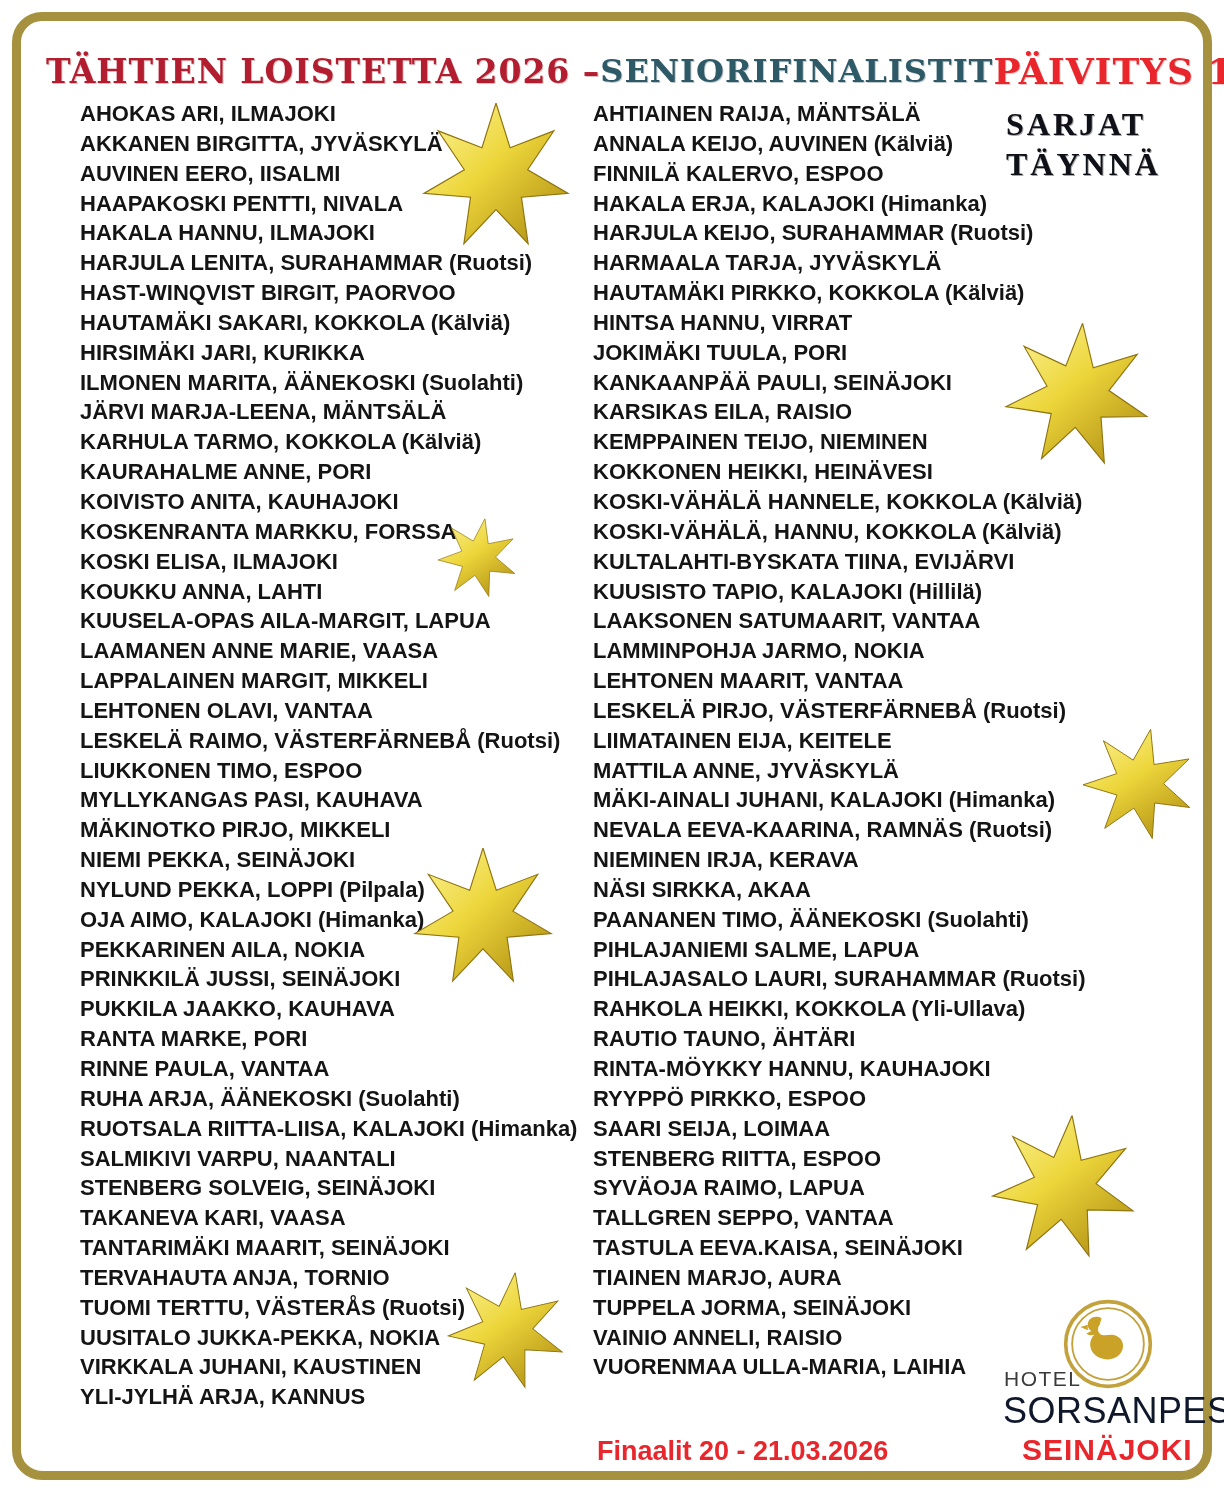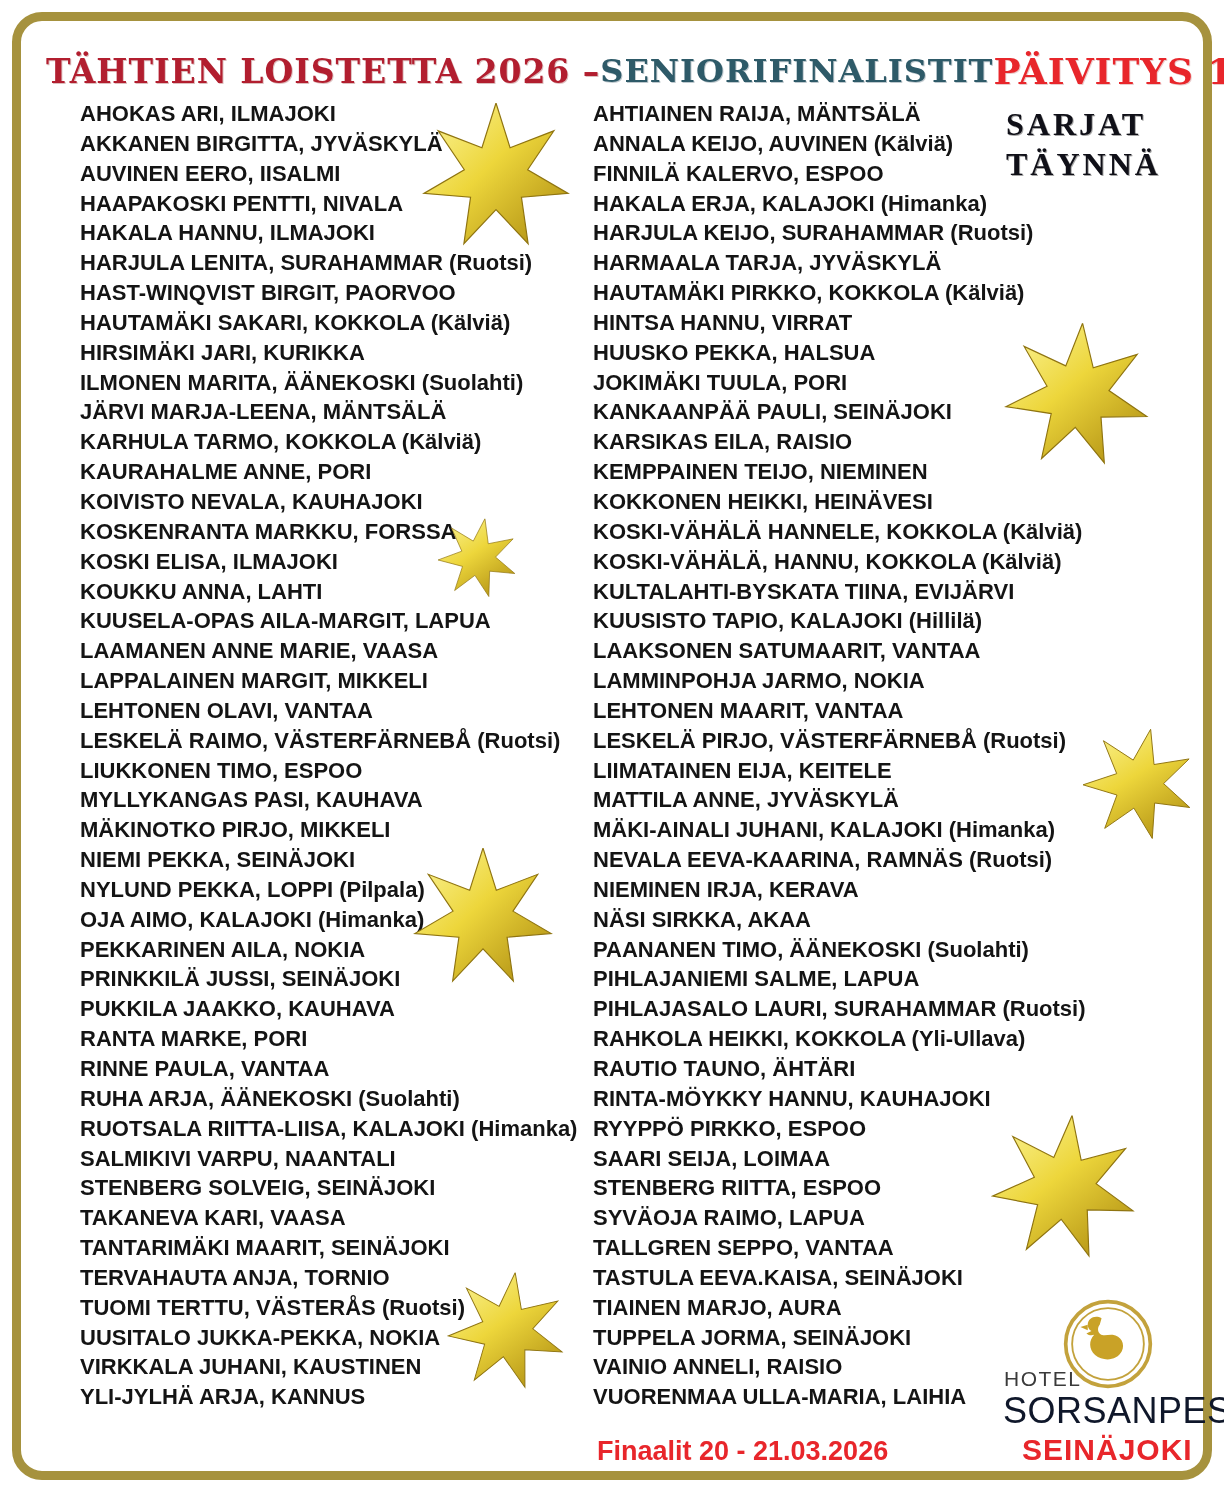--- a/index.html
+++ b/index.html
@@ -100,21 +100,21 @@
       <div class="name-line">HAAPAKOSKI PENTTI, NIVALA</div>
       <div class="name-line">HAKALA HANNU, ILMAJOKI</div>
       <div class="name-line">HARJULA LENITA, SURAHAMMAR (Ruotsi)</div>
       <div class="name-line">HAST-WINQVIST BIRGIT, PAORVOO</div>
       <div class="name-line">HAUTAMÄKI SAKARI, KOKKOLA (Kälviä)</div>
       <div class="name-line">HIRSIMÄKI JARI, KURIKKA</div>
       <div class="name-line">ILMONEN MARITA, ÄÄNEKOSKI (Suolahti)</div>
       <div class="name-line">JÄRVI MARJA-LEENA, MÄNTSÄLÄ</div>
       <div class="name-line">KARHULA TARMO, KOKKOLA (Kälviä)</div>
       <div class="name-line">KAURAHALME ANNE, PORI</div>
-      <div class="name-line">KOIVISTO NEVALA, KAUHAJOKI</div>
+      <div class="name-line">KOIVISTO ANITA, KAUHAJOKI</div>
       <div class="name-line">KOSKENRANTA MARKKU, FORSSA</div>
       <div class="name-line">KOSKI ELISA, ILMAJOKI</div>
       <div class="name-line">KOUKKU ANNA, LAHTI</div>
       <div class="name-line">KUUSELA-OPAS AILA-MARGIT, LAPUA</div>
       <div class="name-line">LAAMANEN ANNE MARIE, VAASA</div>
       <div class="name-line">LAPPALAINEN MARGIT, MIKKELI</div>
       <div class="name-line">LEHTONEN OLAVI, VANTAA</div>
       <div class="name-line">LESKELÄ RAIMO, VÄSTERFÄRNEBÅ (Ruotsi)</div>
       <div class="name-line">LIUKKONEN TIMO, ESPOO</div>
       <div class="name-line">MYLLYKANGAS PASI, KAUHAVA</div>
@@ -141,21 +141,20 @@
     </div>
   <div class="col col-right">
       <div class="name-line">AHTIAINEN RAIJA, MÄNTSÄLÄ</div>
       <div class="name-line">ANNALA KEIJO, AUVINEN (Kälviä)</div>
       <div class="name-line">FINNILÄ KALERVO, ESPOO</div>
       <div class="name-line">HAKALA ERJA, KALAJOKI (Himanka)</div>
       <div class="name-line">HARJULA KEIJO, SURAHAMMAR (Ruotsi)</div>
       <div class="name-line">HARMAALA TARJA, JYVÄSKYLÄ</div>
       <div class="name-line">HAUTAMÄKI PIRKKO, KOKKOLA (Kälviä)</div>
       <div class="name-line">HINTSA HANNU, VIRRAT</div>
-      <div class="name-line">HUUSKO PEKKA, HALSUA</div>
       <div class="name-line">JOKIMÄKI TUULA, PORI</div>
       <div class="name-line">KANKAANPÄÄ PAULI, SEINÄJOKI</div>
       <div class="name-line">KARSIKAS EILA, RAISIO</div>
       <div class="name-line">KEMPPAINEN TEIJO, NIEMINEN</div>
       <div class="name-line">KOKKONEN HEIKKI, HEINÄVESI</div>
       <div class="name-line">KOSKI-VÄHÄLÄ HANNELE, KOKKOLA (Kälviä)</div>
       <div class="name-line">KOSKI-VÄHÄLÄ, HANNU, KOKKOLA (Kälviä)</div>
       <div class="name-line">KULTALAHTI-BYSKATA TIINA, EVIJÄRVI</div>
       <div class="name-line">KUUSISTO TAPIO, KALAJOKI (Hillilä)</div>
       <div class="name-line">LAAKSONEN SATUMAARIT, VANTAA</div>

